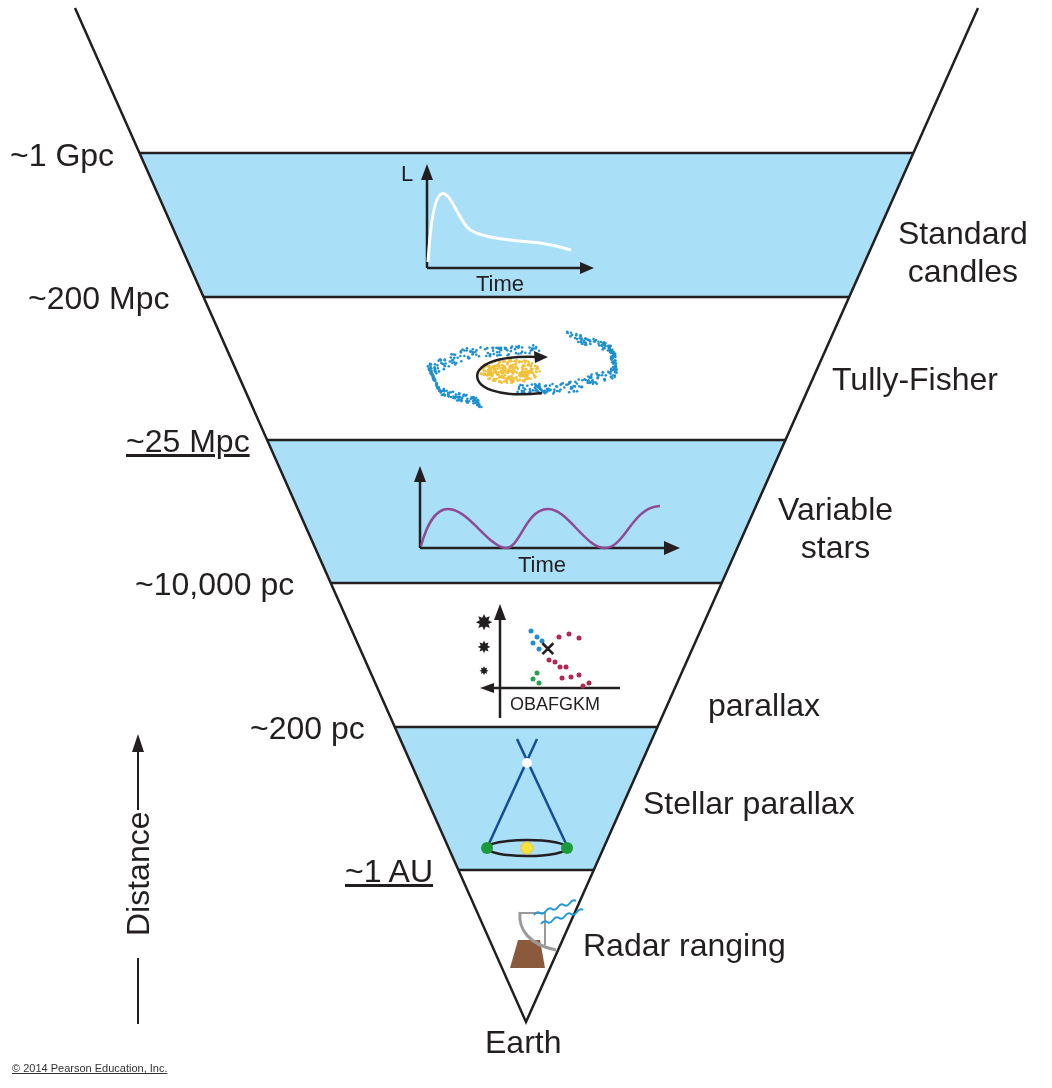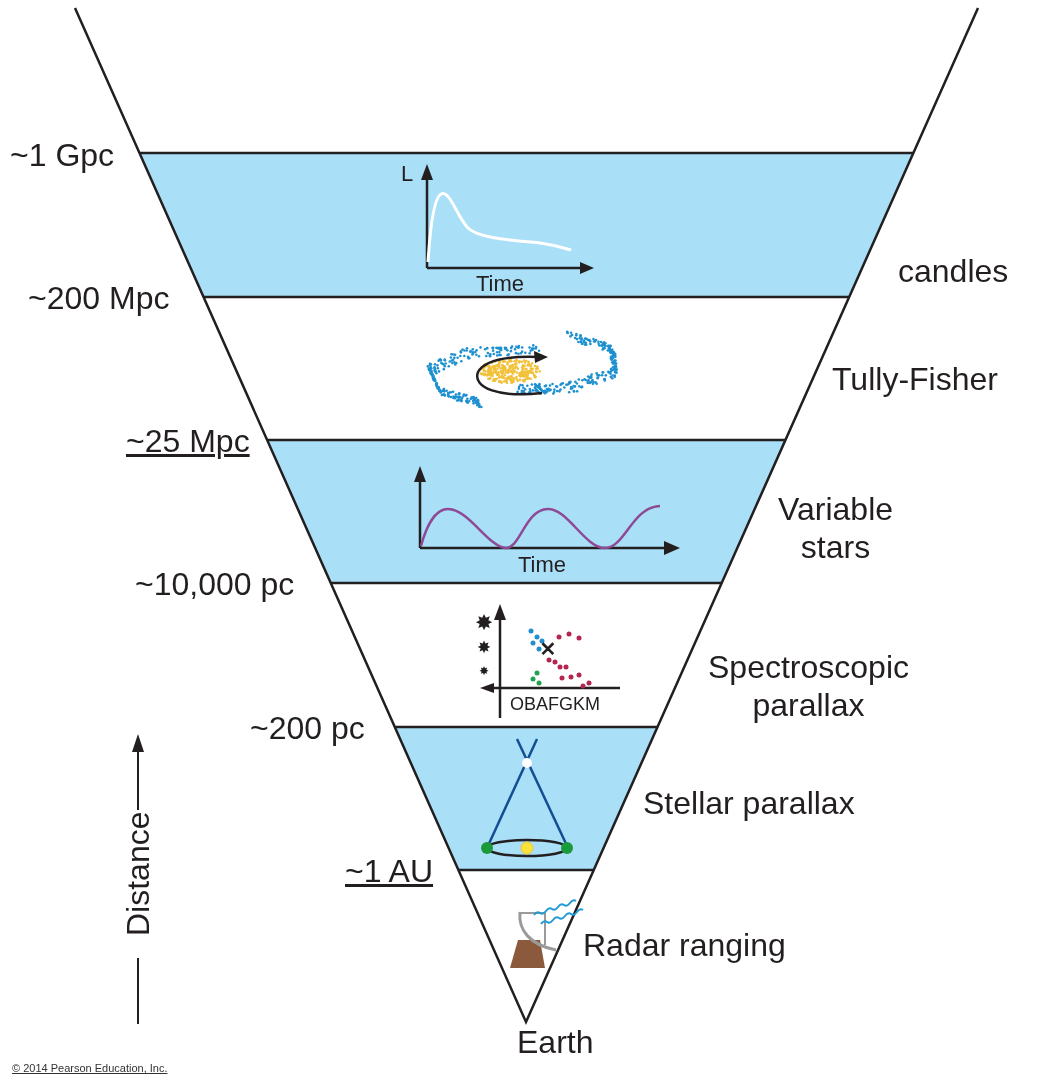--- a/index.html
+++ b/index.html
@@ -880,27 +880,27 @@
   </g>
 </svg>
 
 <div class="lbl" style="left:10px;top:139px;">~1 Gpc</div>
 <div class="lbl" style="left:28px;top:282px;">~200 Mpc</div>
 <div class="lbl" style="left:126px;top:425px;text-decoration:underline;">~25 Mpc</div>
 <div class="lbl" style="left:135px;top:568px;">~10,000 pc</div>
 <div class="lbl" style="left:250px;top:712px;">~200 pc</div>
 <div class="lbl" style="left:345px;top:855px;text-decoration:underline;">~1 AU</div>
 
-<div class="lbl r" style="left:898px;top:214px;line-height:38px;"><br><span>candles</span></div>
+<div class="lbl r" style="left:898px;top:214px;line-height:38px;"><span>Standard</span><br><span>candles</span></div>
 <div class="lbl" style="left:832px;top:363px;">Tully-Fisher</div>
 <div class="lbl r" style="left:778px;top:490px;line-height:38px;"><span>Variable</span><br><span>stars</span></div>
-<div class="lbl r" style="left:708px;top:648px;line-height:38px;"><span>Spectroscopic</span><br><span>parallax</span></div>
+<div class="lbl r" style="left:708px;top:648px;line-height:38px;"><br><span>parallax</span></div>
 <div class="lbl" style="left:643px;top:787px;">Stellar parallax</div>
 <div class="lbl" style="left:583px;top:929px;">Radar ranging</div>
 
 <div class="lbl" style="left:401px;top:163px;font-size:22px;">L</div>
 <div class="lbl" style="left:476px;top:273px;font-size:22px;">Time</div>
 <div class="lbl" style="left:518px;top:554px;font-size:22px;">Time</div>
 <div class="lbl" style="left:510px;top:695px;font-size:18px;">OBAFGKM</div>
 
 <div class="lbl" style="left:88px;top:870px;transform:rotate(-90deg);transform-origin:center;width:100px;text-align:center;font-size:32px;">Distance</div>
-<div class="lbl" style="left:485px;top:1026px;margin-left:32px;">Earth</div>
+<div class="lbl" style="left:485px;top:1026px;">Earth</div>
 <div class="copy">© 2014 Pearson Education, Inc.</div>
 
 </body></html>

